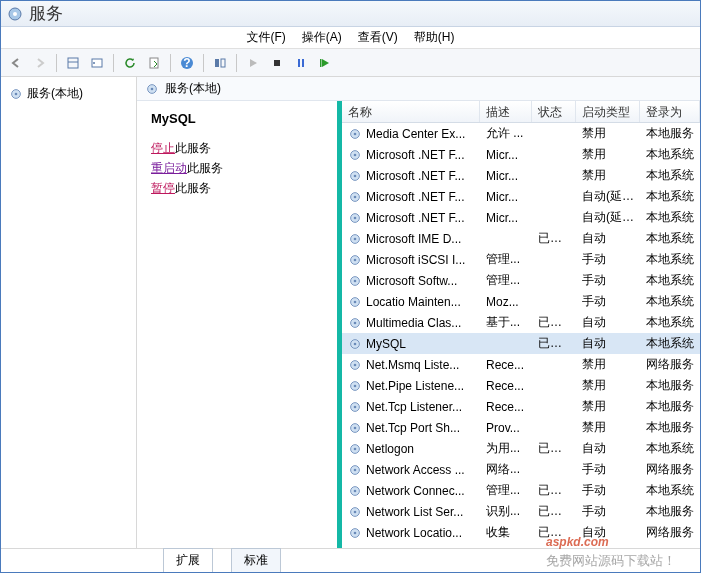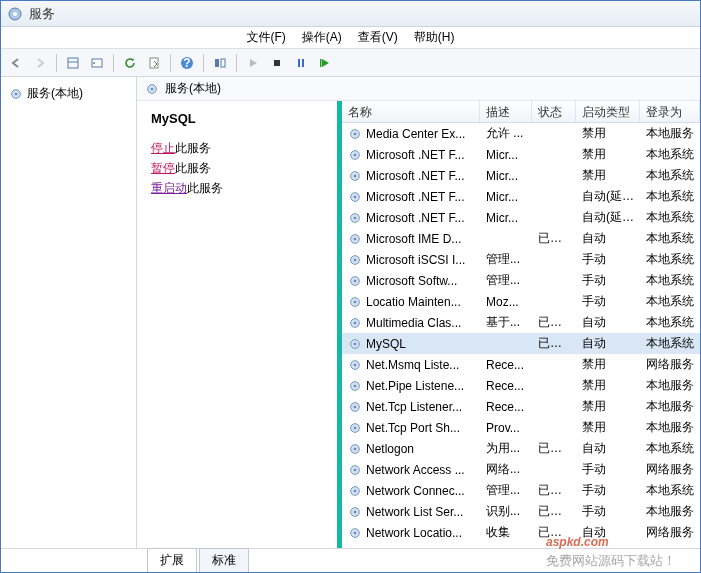--- a/index.html
+++ b/index.html
@@ -1,19 +1,19 @@
 <!DOCTYPE html>
 <html><head>
 <meta charset="utf-8">
 <style>
 * { box-sizing: border-box; margin: 0; padding: 0; font-family: "Microsoft YaHei", "Segoe UI", sans-serif; font-size: 12px; }
 body { background: #fff; width: 701px; height: 573px; overflow: hidden; border: 1px solid #4a7abc; position: relative; }
 .titlebar { height: 26px; background: linear-gradient(#f4f8fc, #e8eef6); display: flex; align-items: center; padding: 0 6px; border-bottom: 1px solid #c8d4e4; }
 .titlebar .title-icon { width: 16px; height: 16px; margin-right: 6px; }
-.titlebar .title-text { font-size: 13px; color: #333; }
+.titlebar .title-text { font-size: 17px; color: #333; }
 .menubar { height: 22px; display: flex; align-items: center; padding: 0 4px; border-bottom: 1px solid #e0e0e0; justify-content: center; }
 .menubar .menu-item { padding: 2px 8px; cursor: default; }
 .toolbar { height: 28px; background: #f5f7fa; display: flex; align-items: center; padding: 0 4px; border-bottom: 1px solid #d8d8d8; gap: 2px; }
 .toolbar .tbtn { width: 22px; height: 22px; display: flex; align-items: center; justify-content: center; border: 1px solid transparent; }
 .toolbar .sep { width: 1px; height: 18px; background: #c8c8c8; margin: 0 3px; }
 .content { display: flex; height: calc(100% - 76px - 24px); }
 .left-pane { width: 142px; border-right: 1px solid #d8d8d8; background: #fff; padding: 6px 4px; }
 .left-pane .tree-item { display: flex; align-items: center; padding: 2px 4px; gap: 4px; }
 .right-pane { flex: 1; display: flex; flex-direction: column; background: #fff; }
 .right-header { height: 24px; display: flex; align-items: center; background: #f8fafd; border-bottom: 1px solid #e0e6ee; padding: 0 8px; gap: 6px; }
@@ -35,21 +35,21 @@
 .row { display: flex; height: 21px; align-items: center; }
 .row.selected { background: #d8e6f5; }
 .row .cell { padding: 0 6px; white-space: nowrap; overflow: hidden; text-overflow: ellipsis; }
 .row .cell.name { display: flex; align-items: center; gap: 4px; width: 138px; }
 .row .cell.desc { width: 52px; }
 .row .cell.status { width: 44px; }
 .row .cell.start { width: 64px; }
 .row .cell.logon { width: 60px; }
 .gear-icon { width: 14px; height: 14px; flex-shrink: 0; }
 .tabstrip { height: 24px; display: flex; align-items: flex-end; padding-left: 146px; border-top: 1px solid #d8d8d8; background: #fff; }
-.tab { padding: 3px 12px; border: 1px solid #bcc8d6; border-bottom: none; background: #f2f6fb; margin-right: 2px; font-size: 12px; }
+.tab { padding: 3px 12px; border: 1px solid #bcc8d6; border-bottom: none; background: #f2f6fb; margin-right: 2px; font-size: 12px; margin-left: 16px; }
 .tab.active { background: #fff; }
 .watermark { position: absolute; right: 24px; bottom: 2px; font-size: 22px; font-weight: bold; font-style: italic; color: #d03a1a; opacity: 0.75; pointer-events: none; }
 .watermark .sub { font-size: 13px; color: #888; display: block; text-align: right; font-weight: normal; font-style: normal; }
 svg { display: block; }
 </style>
 </head>
 <body>
 
 <div class="titlebar">
   <span class="title-icon">
@@ -166,24 +166,24 @@
         </span>
       <span>服务(本地)</span>
     </div>
     <div class="right-body">
       <div class="detail-pane">
         <div class="svc-name">MySQL</div>
         <div class="action-line">
           <span class="link">停止</span><span>此服务</span>
         </div>
         <div class="action-line">
-          <span class="link">暂停</span><span>此服务</span>
+          <span class="linkv">重启动</span><span>此服务</span>
         </div>
         <div class="action-line">
-          <span class="linkv">重启动</span><span>此服务</span>
+          <span class="link">暂停</span><span>此服务</span>
         </div>
       </div>
       <div class="list-pane">
         <div class="list-header">
           <div class="col col-name">名称</div>
           <div class="col col-desc">描述</div>
           <div class="col col-status">状态</div>
           <div class="col col-start">启动类型</div>
           <div class="col col-logon">登录为</div>
         </div>

